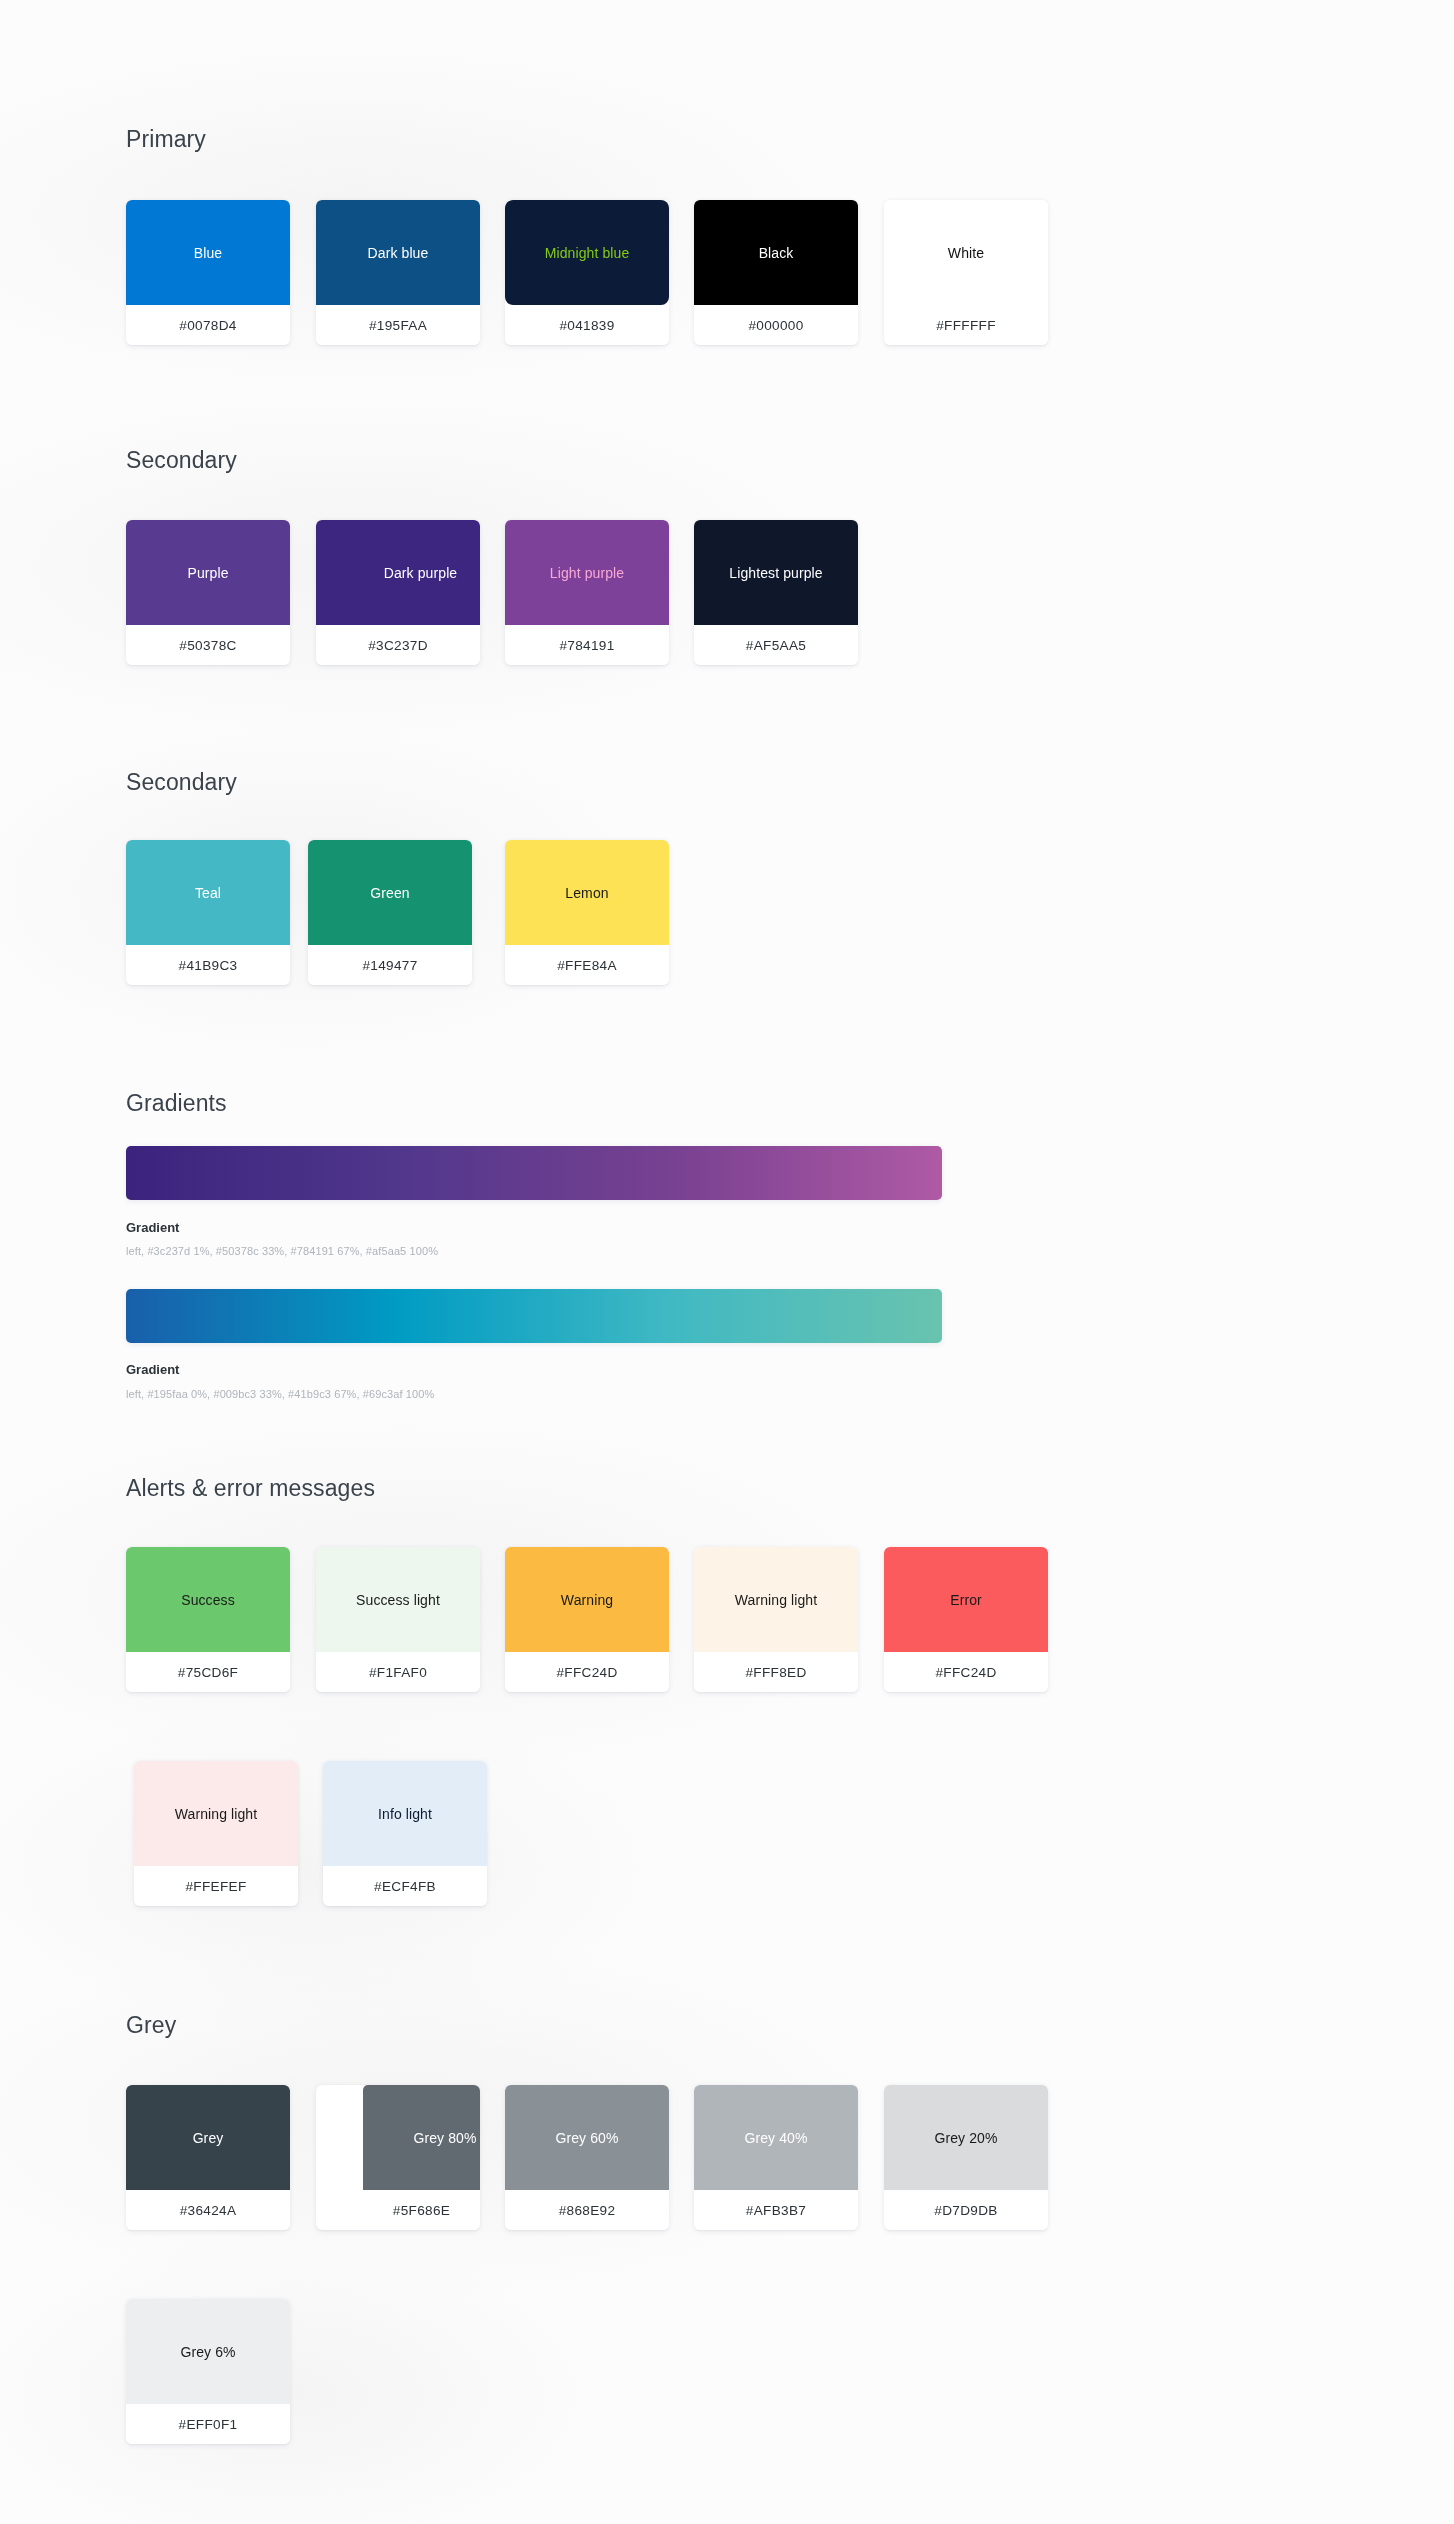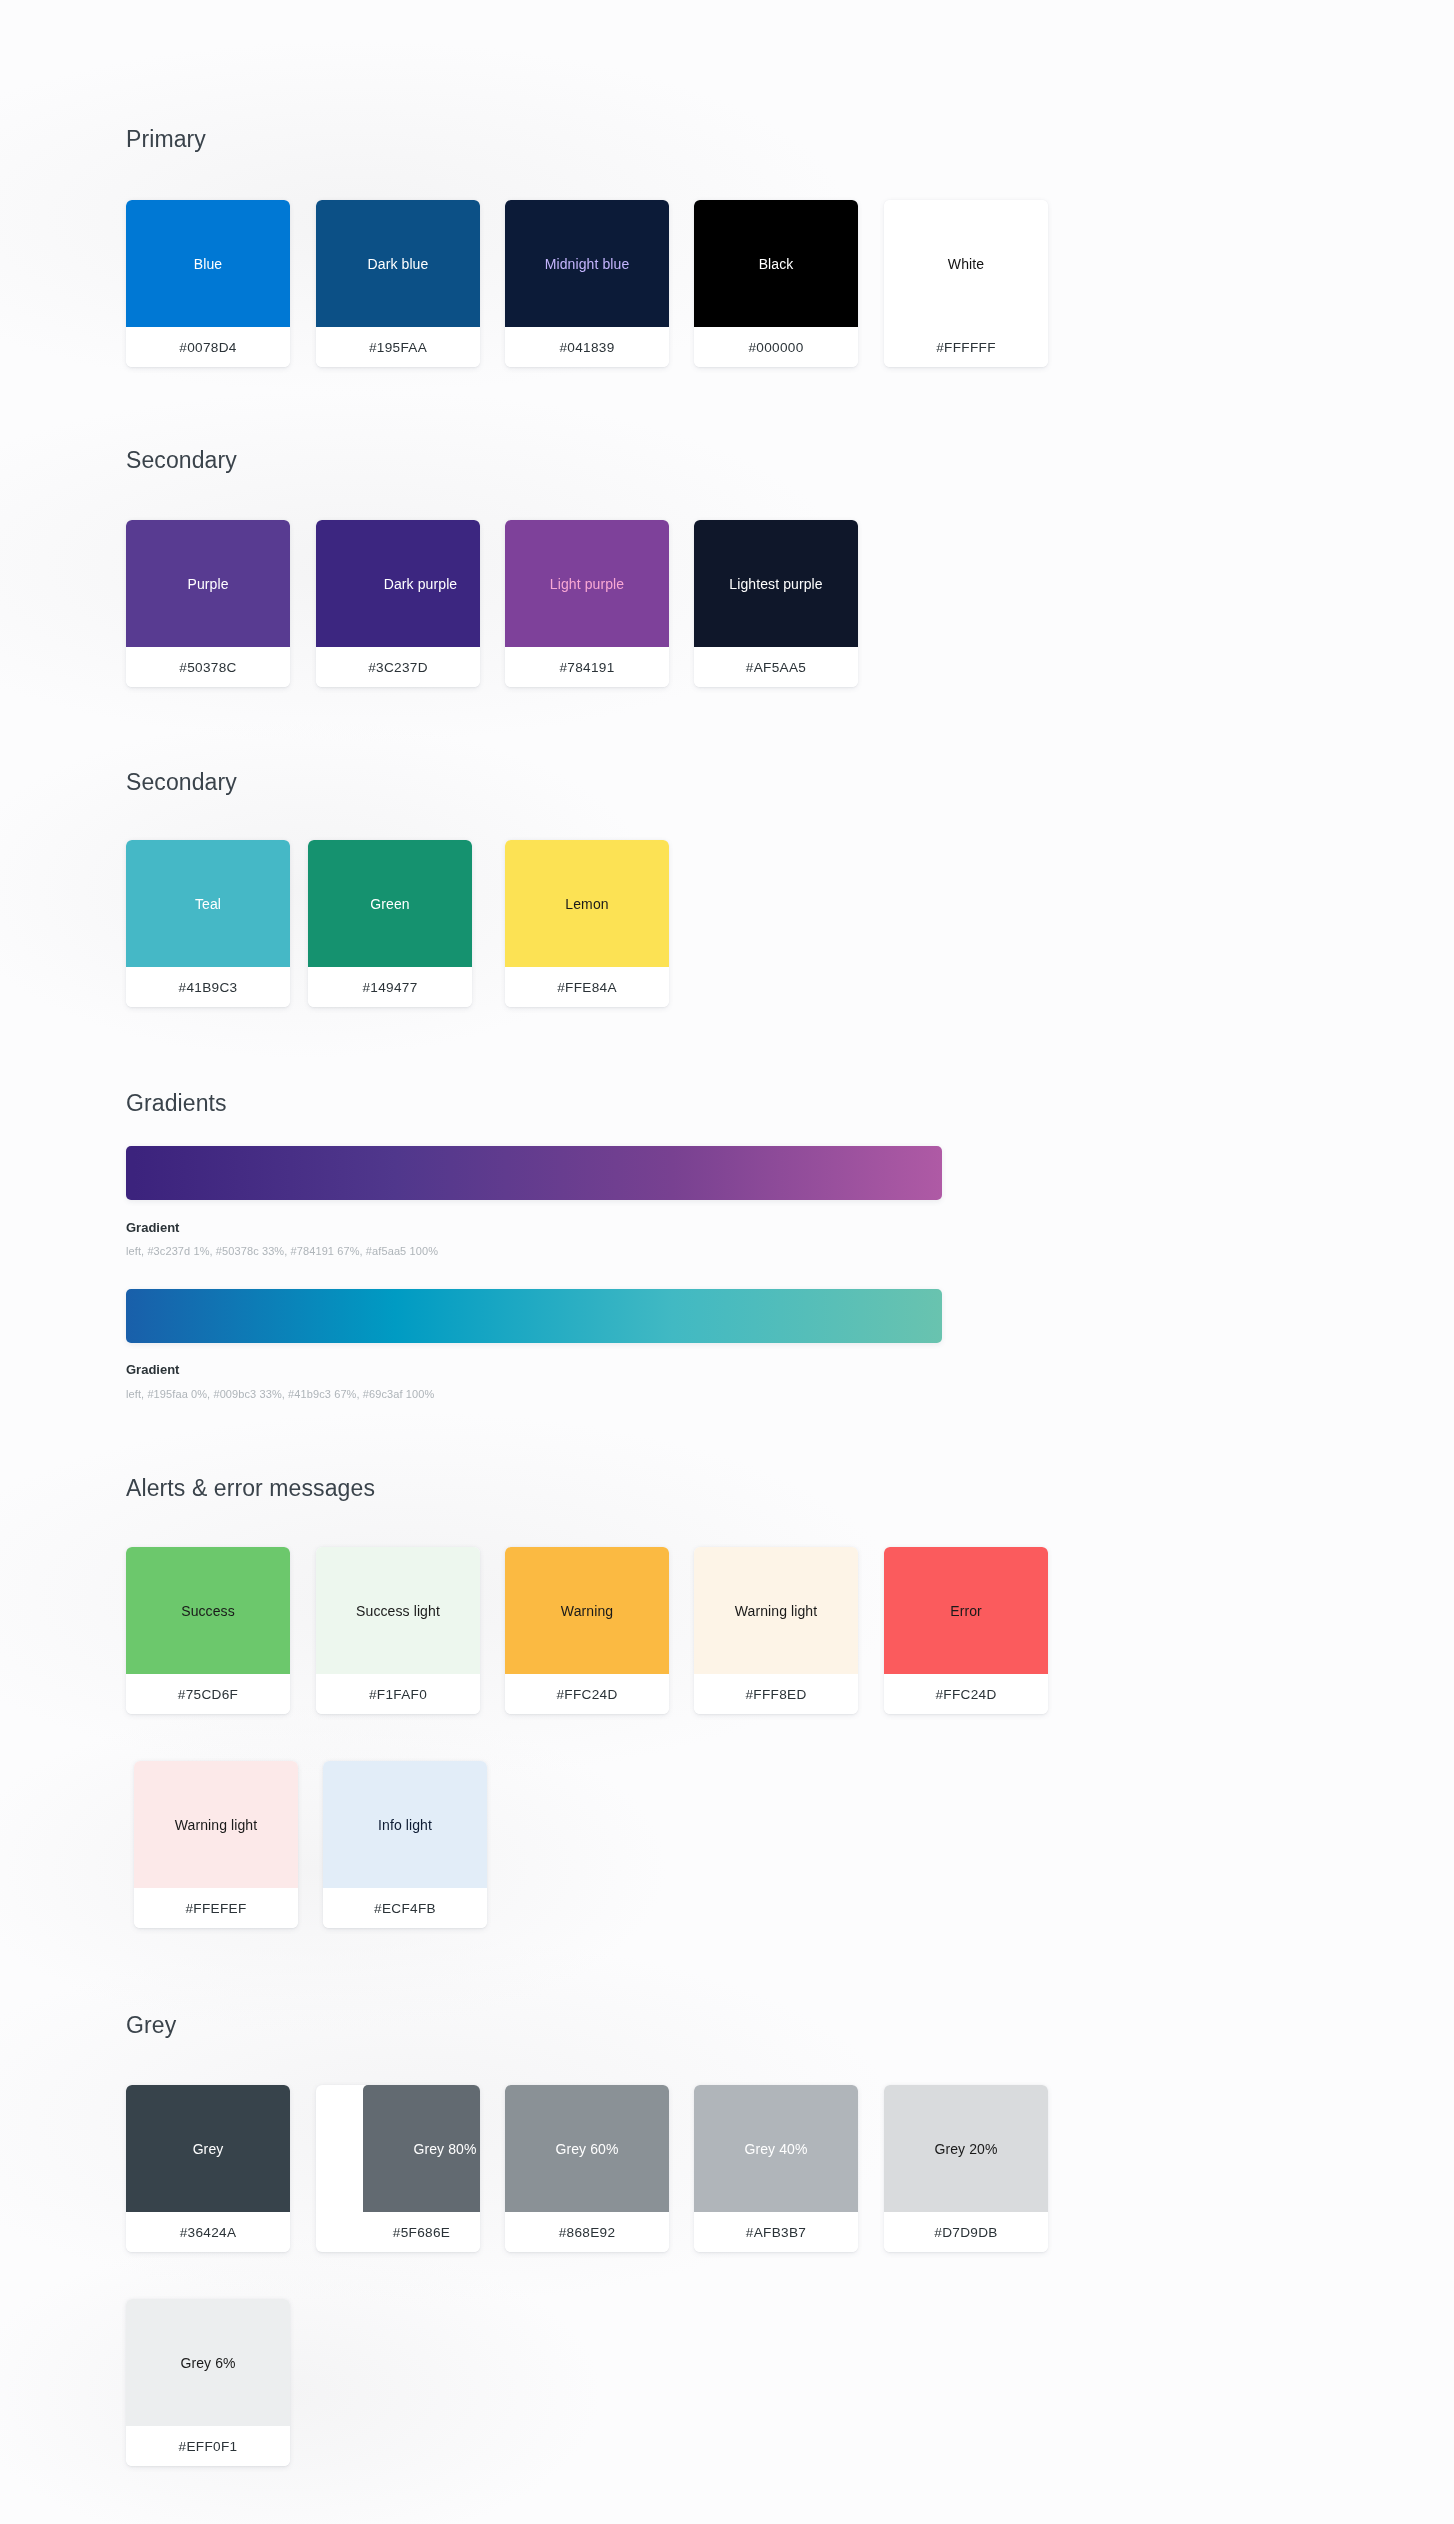--- a/index.html
+++ b/index.html
@@ -41,21 +41,21 @@
   .card {
     position: absolute;
     width: 164px;
     background: #ffffff;
     border-radius: 6px;
     box-shadow: 0 1.5px 5px rgba(90,100,115,0.10), 0 0.5px 1.5px rgba(90,100,115,0.07);
     overflow: hidden;
   }
   .chip {
     width: 164px;
-    height: 127px;
+    height: 105px;
     border-radius: 5px 5px 0 0;
     display: flex;
     align-items: center;
     justify-content: center;
     font-size: 14px;
     font-weight: 500;
     letter-spacing: 0.1px;
     text-align: center;
   }
   .hex {
@@ -103,21 +103,21 @@
   <div id="primary-row">
       <div class="card" style="left: 126px; top: 200px;">
         <div class="chip" style="background: rgb(0, 120, 212); color: rgb(255, 255, 255);">Blue</div>
         <div class="hex">#0078D4</div>
       </div>
       <div class="card" style="left: 316px; top: 200px;">
         <div class="chip" style="background: rgb(12, 80, 134); color: rgb(255, 255, 255);">Dark blue</div>
         <div class="hex">#195FAA</div>
       </div>
       <div class="card" style="left: 505px; top: 200px;">
-        <div class="chip" style="background: rgb(12, 27, 56); color: #c4b5fd;">Midnight blue</div>
+        <div class="chip" style="background: rgb(12, 27, 56); color: #84cc16; border-radius: 8px;">Midnight blue</div>
         <div class="hex">#041839</div>
       </div>
       <div class="card" style="left: 694px; top: 200px;">
         <div class="chip" style="background: rgb(0, 0, 0); color: rgb(255, 255, 255);">Black</div>
         <div class="hex">#000000</div>
       </div>
       <div class="card" style="left: 884px; top: 200px;">
         <div class="chip" style="background: rgb(255, 255, 255); color: rgb(17, 17, 17);">White</div>
         <div class="hex">#FFFFFF</div>
       </div>

